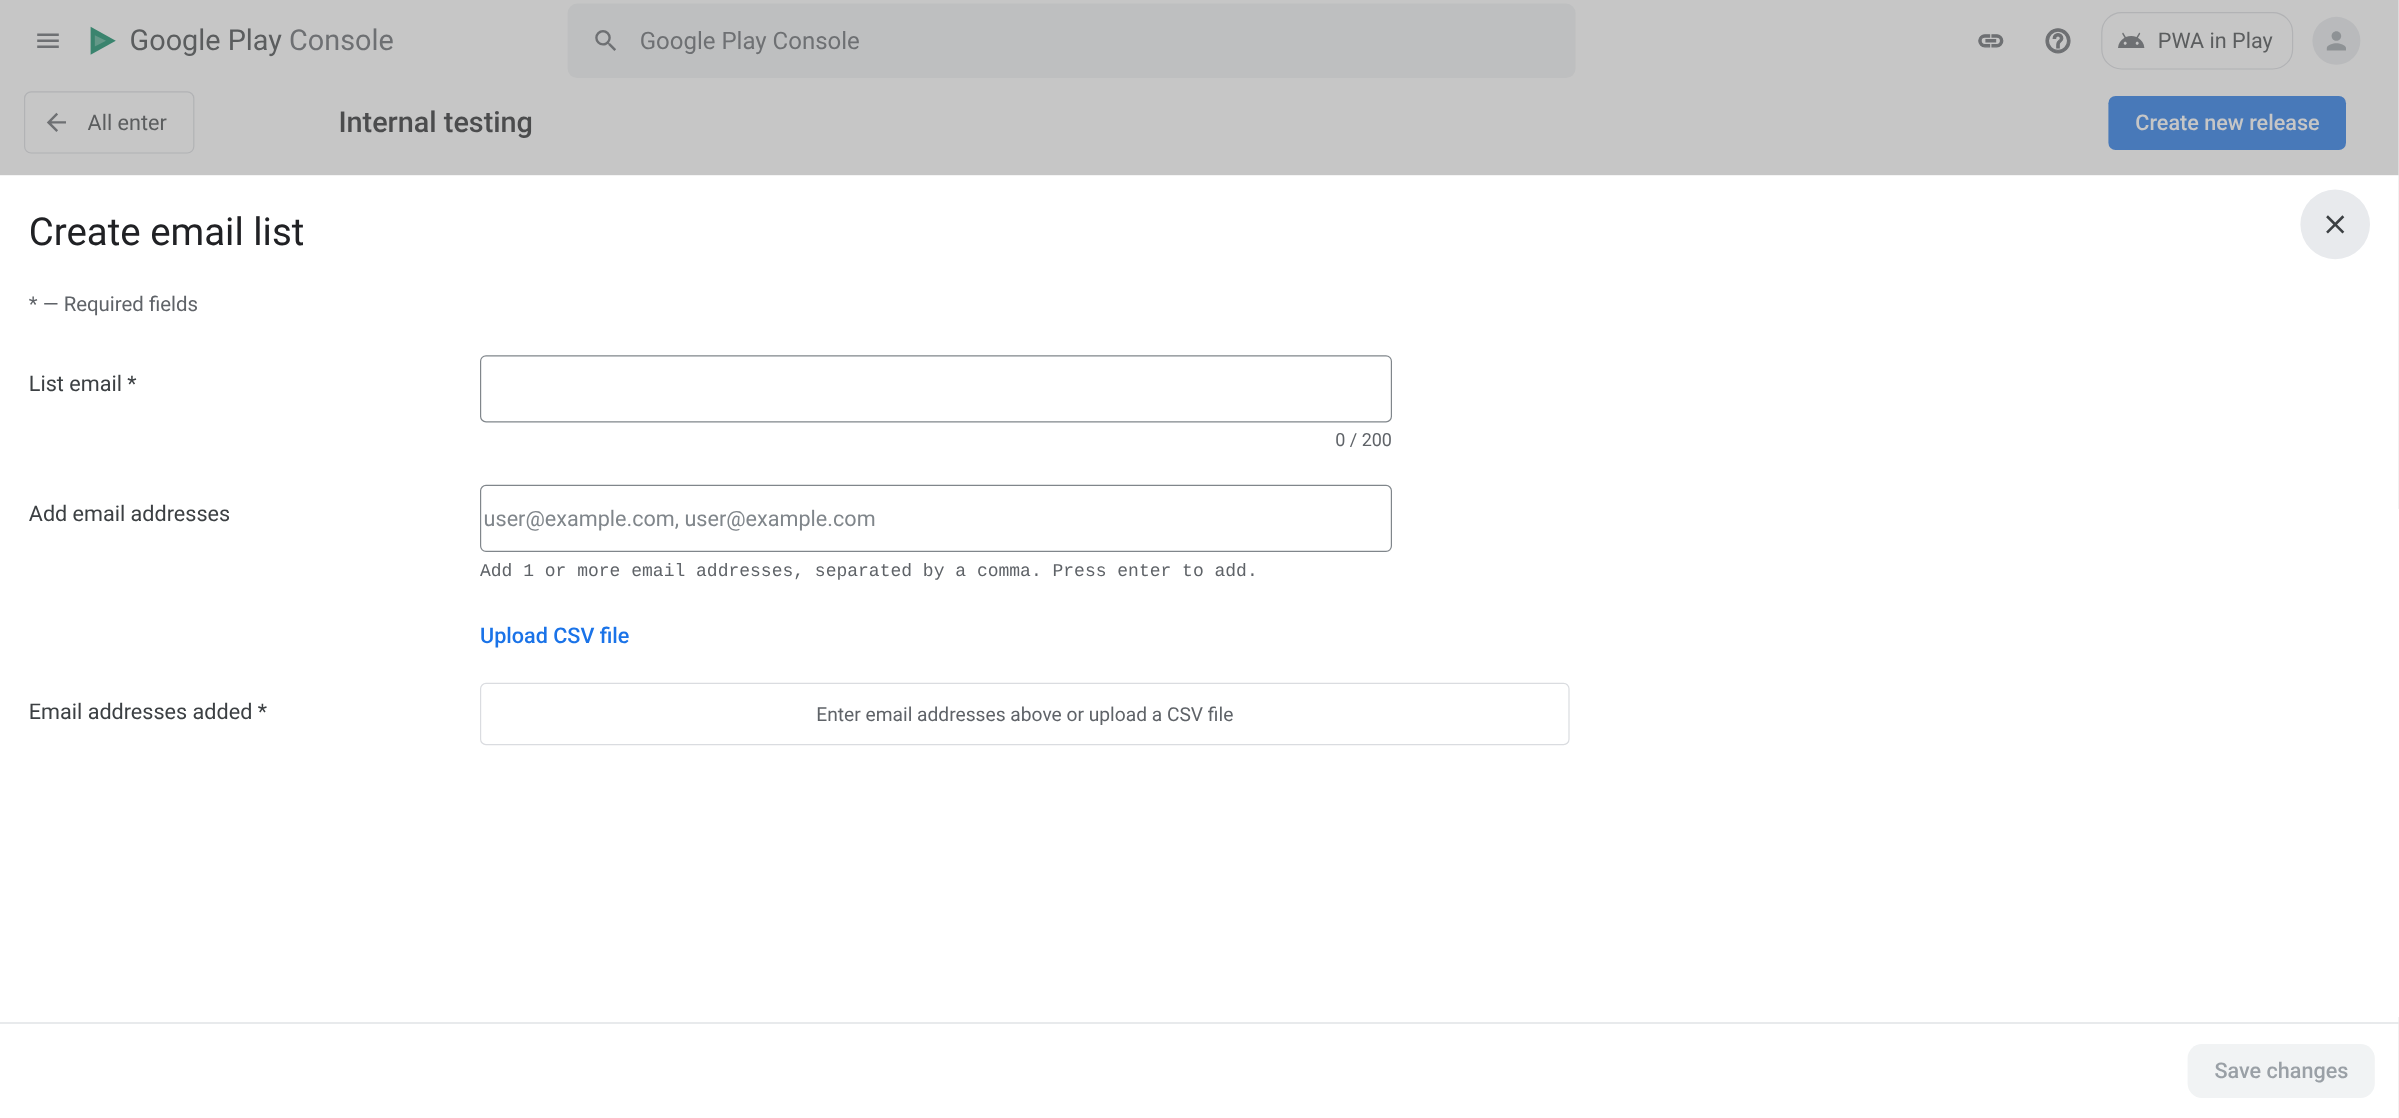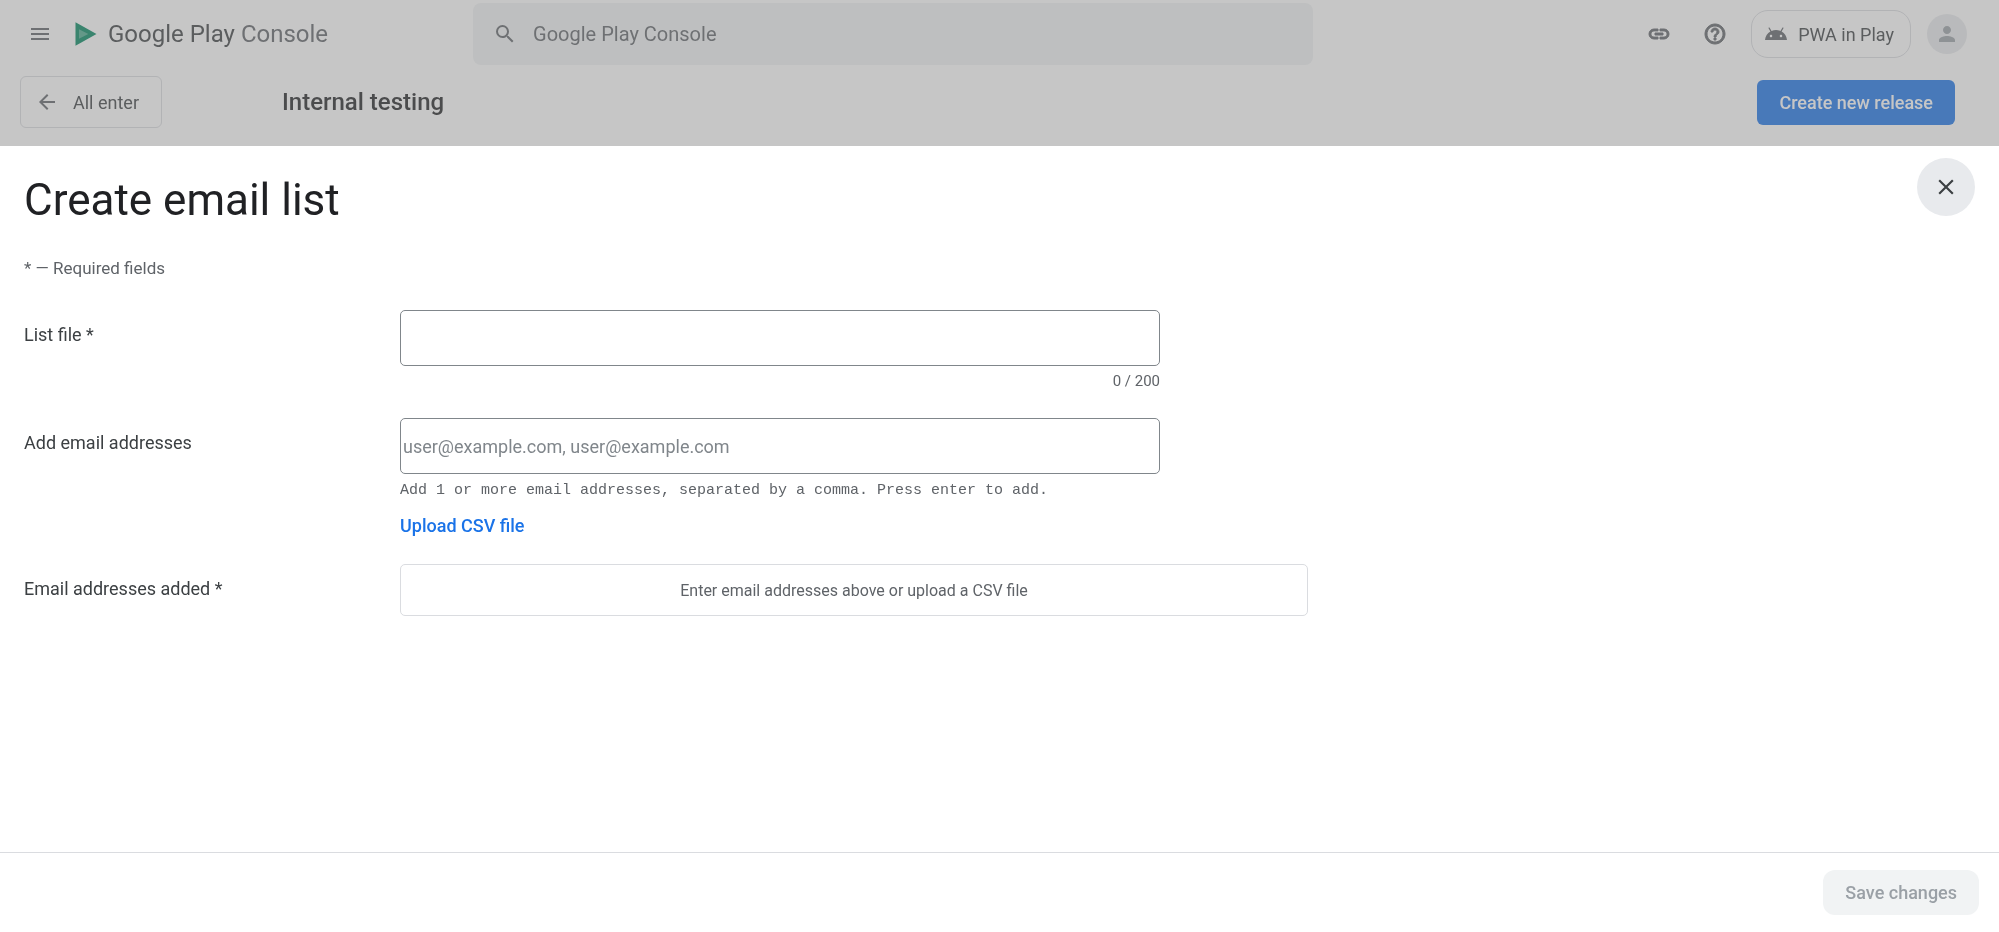--- a/index.html
+++ b/index.html
@@ -149,21 +149,21 @@
       display: flex;
       flex-direction: column;
     }
     .modal-header {
       padding: 28px 24px 8px 24px;
       display: flex;
       align-items: flex-start;
       position: relative;
     }
     .modal-title {
-      font-size: 44px;
+      font-size: 32px;
       font-weight: 400;
       color: #202124;
       text-align: center;
     }
     .close-btn {
       position: absolute;
       right: 24px;
       top: 12px;
       width: 58px;
       height: 58px;
@@ -221,21 +221,21 @@
       color: #5f6368;
       margin-top: 8px;
       font-family: Liberation Mono, monospace;
     }
     .csv-link {
       color: #1a73e8;
       font-size: 18px;
       font-weight: 500;
       cursor: pointer;
       display: inline-block;
-      margin-top: 16px;
+      margin-top: 35px;
     }
     .empty-box {
       border: 1px solid #dadce0;
       border-radius: 5px;
       height: 52px;
       display: flex;
       align-items: center;
       justify-content: center;
       font-size: 16px;
       color: #5f6368;
@@ -326,21 +326,21 @@
     <div class="close-btn">
       <svg viewBox="0 0 24 24">
           <path fill="#3c4043" d="M19 6.41L17.59 5 12 10.59 6.41 5 5 6.41 10.59 12 5 17.59 6.41 19 12 13.41 17.59 19 19 17.59 13.41 12z"></path>
         </svg>
     </div>
   </div>
   <div class="modal-body">
     <div class="required-hint">* — Required fields</div>
 
     <div class="form-row">
-      <div class="form-label">List file  *</div>
+      <div class="form-label">List email  *</div>
       <div class="form-field">
         <input type="text" class="text-input" style="">
         <div class="char-counter">0 / 200</div>
       </div>
     </div>
 
     <div class="form-row">
       <div class="form-label">Add email addresses</div>
       <div class="form-field">
         <input type="text" class="text-input" placeholder="user@example.com, user@example.com" style="">

